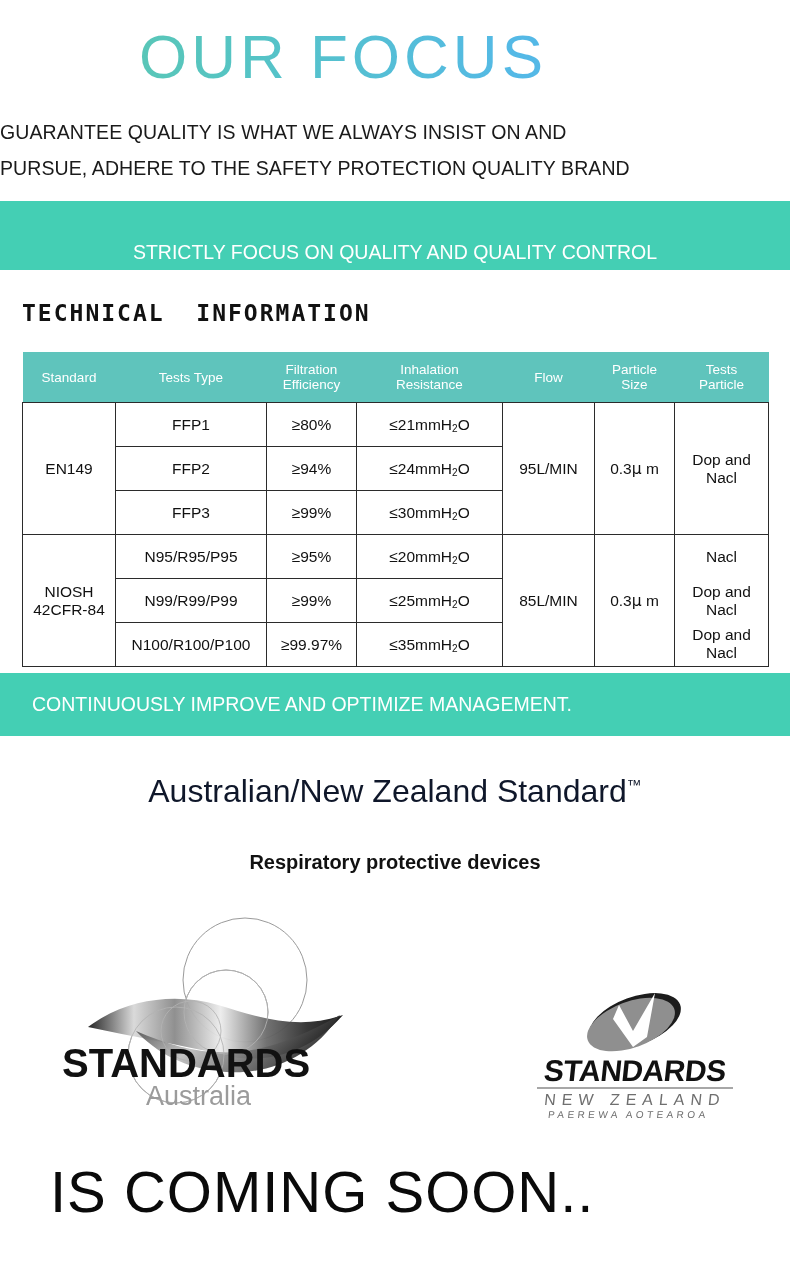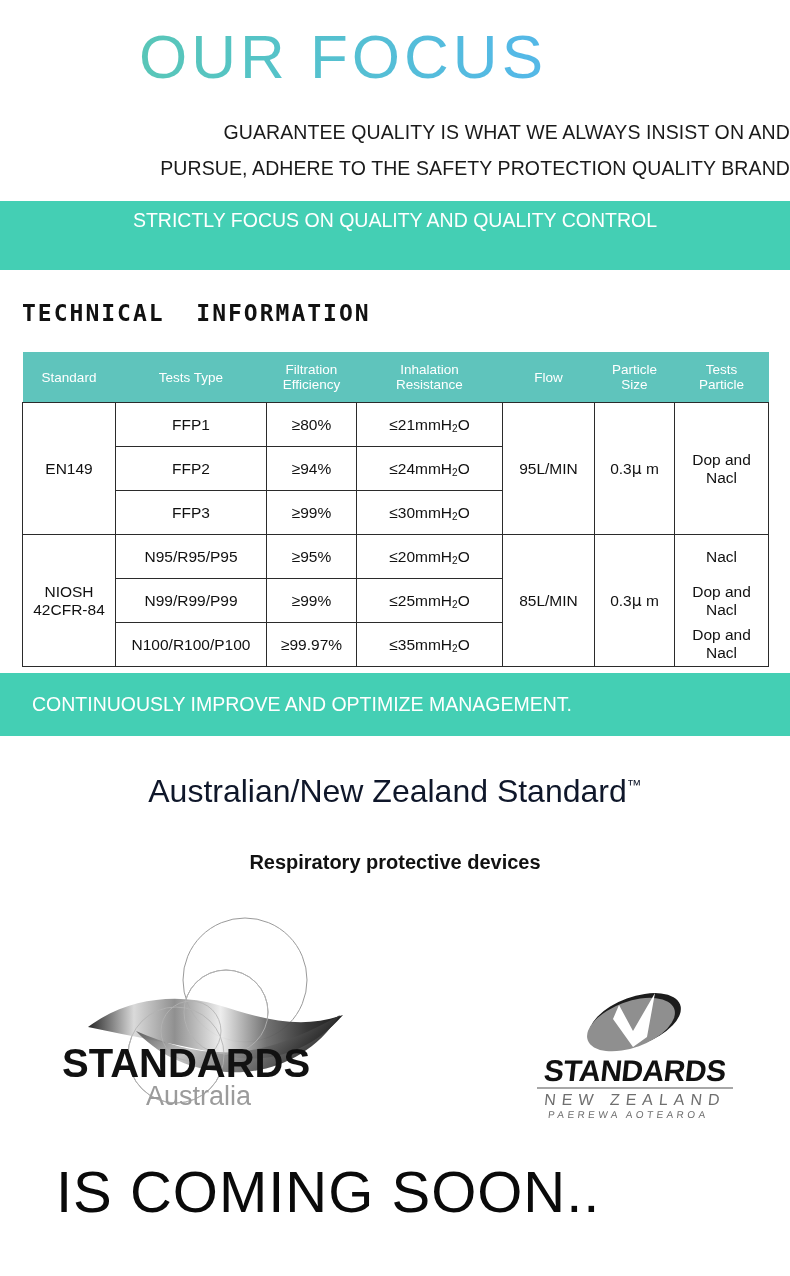--- a/index.html
+++ b/index.html
@@ -32,21 +32,21 @@
     background-clip: text;
     color: transparent;
     -webkit-text-fill-color: transparent;
   }
 
   .hero-sub {
     position: absolute;
     top: 114px;
     left: 0;
     width: 790px;
-    text-align: right;
+    text-align: left;
     font-size: 19.5px;
     font-weight: 400;
     line-height: 36px;
     color: #1a1a1a;
     letter-spacing: 0.1px;
   }
   .hero-sub .line { display: block; white-space: nowrap; }
 
   
   .banner {
@@ -58,21 +58,21 @@
     box-sizing: border-box;
   }
   .banner-1 {
     top: 201px;
     height: 69px;
     text-align: center;
     font-size: 19.5px;
     line-height: 31px;
     padding-top: 4px;
   }
-  .banner-1 .line { display: block; white-space: nowrap; }
+  .banner-1 .line { display: block; white-space: nowrap; margin-top: 32px; }
   .banner-2 {
     top: 673px;
     height: 63px;
     font-size: 19.5px;
     line-height: 63px;
     padding-left: 32px;
     white-space: nowrap;
   }
 
   
@@ -184,21 +184,20 @@
   
   .coming-soon {
     position: absolute;
     top: 1158px;
     left: 50px;
     font-size: 58px;
     font-weight: 400;
     letter-spacing: 1px;
     color: #0a0a0a;
     white-space: nowrap;
-    margin-left: 6px;
   }
 </style>
 </head>
 <body>
 
 <div class="hero-title">OUR FOCUS</div>
 
 <div class="hero-sub">
   <span class="line">GUARANTEE QUALITY IS WHAT WE ALWAYS INSIST ON AND</span>
   <span class="line">PURSUE, ADHERE TO THE SAFETY PROTECTION QUALITY BRAND</span>

